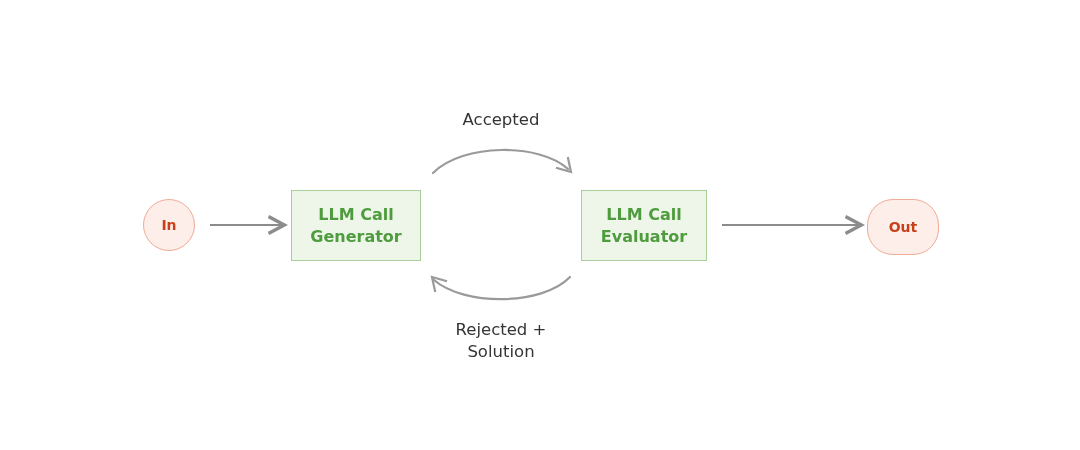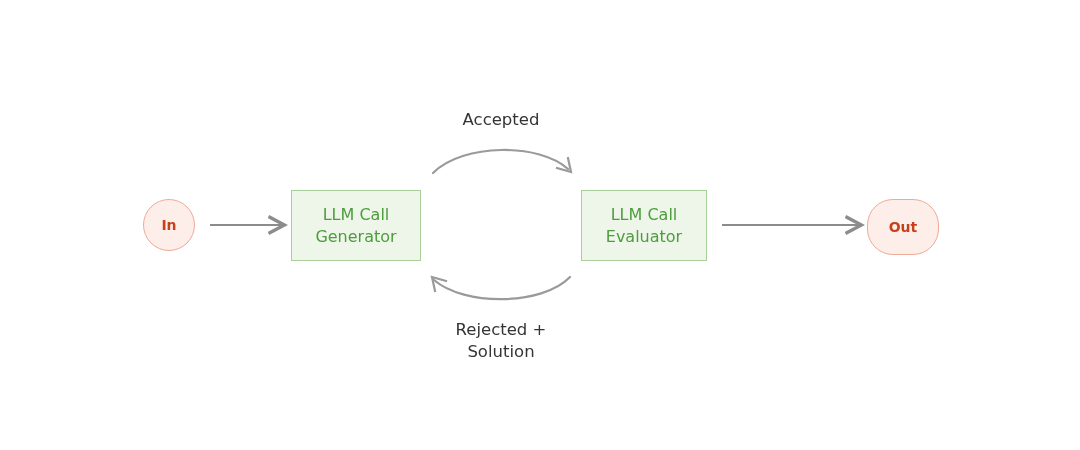--- a/index.html
+++ b/index.html
@@ -52,21 +52,21 @@
     left: 867px;
     top: 199px;
     width: 72px;
     height: 56px;
     border-radius: 26px;
   }
   .process {
     background: #eef6e9;
     border: 1.5px solid #a8cf9a;
     color: #4e9c3e;
-    font-weight: normal;
+    font-weight: bold;
     font-size: 16px;
     line-height: 1.33;
   }
   #node-generator {
     left: 291px;
     top: 190px;
     width: 130px;
     height: 71px;
   }
   #node-evaluator {

